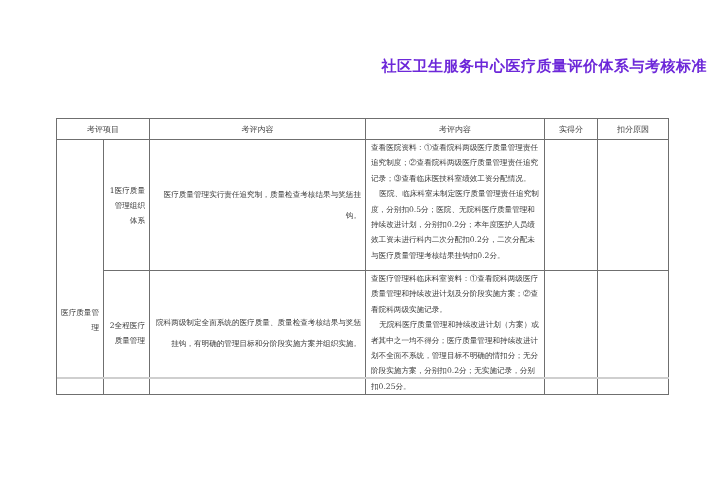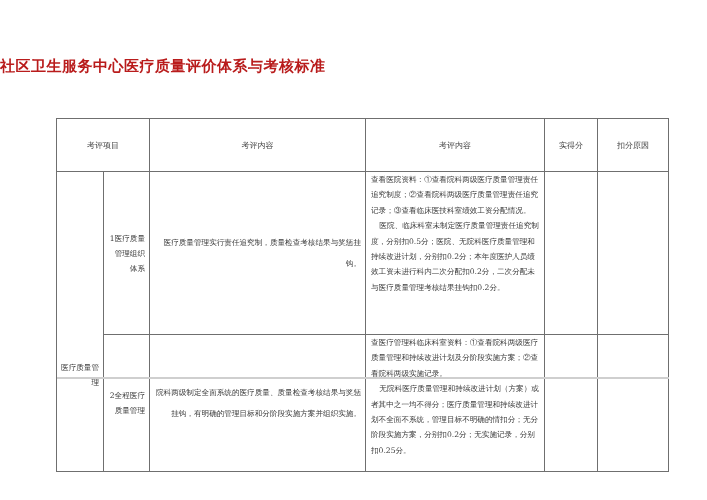--- a/index.html
+++ b/index.html
@@ -13,42 +13,42 @@
       position: relative;
       overflow: hidden;
       font-family: "DejaVu Serif", "Liberation Serif", serif;
       color: #333333;
     }
     .title {
       position: absolute;
       left: 0;
       top: 57px;
       width: 707px;
-      text-align: left;
+      text-align: right;
       font-size: 15px;
       font-weight: bold;
-      color: #b91c1c;
+      color: #6d28d9;
       letter-spacing: 0.5px;
       font-family: "DejaVu Sans", "Liberation Sans", sans-serif;
     }
     table.grid {
       position: absolute;
       left: 56px;
       top: 118px;
       width: 612px;
       border-collapse: collapse;
       table-layout: fixed;
       font-size: 7.6px;
       line-height: 15px;
       color: #3a3a3a;
     }
     table.grid td, table.grid th {
       border: 1px solid #6f6f6f;
       vertical-align: middle;
-      padding: 16px 4px;
+      padding: 0 4px;
       font-weight: normal;
     }
     table.grid th {
       height: 20px;
       text-align: center;
       font-size: 8px;
       color: #444;
     }
     .c-item { text-align: right; }
     .c-sub { text-align: right; line-height: 15px; }

